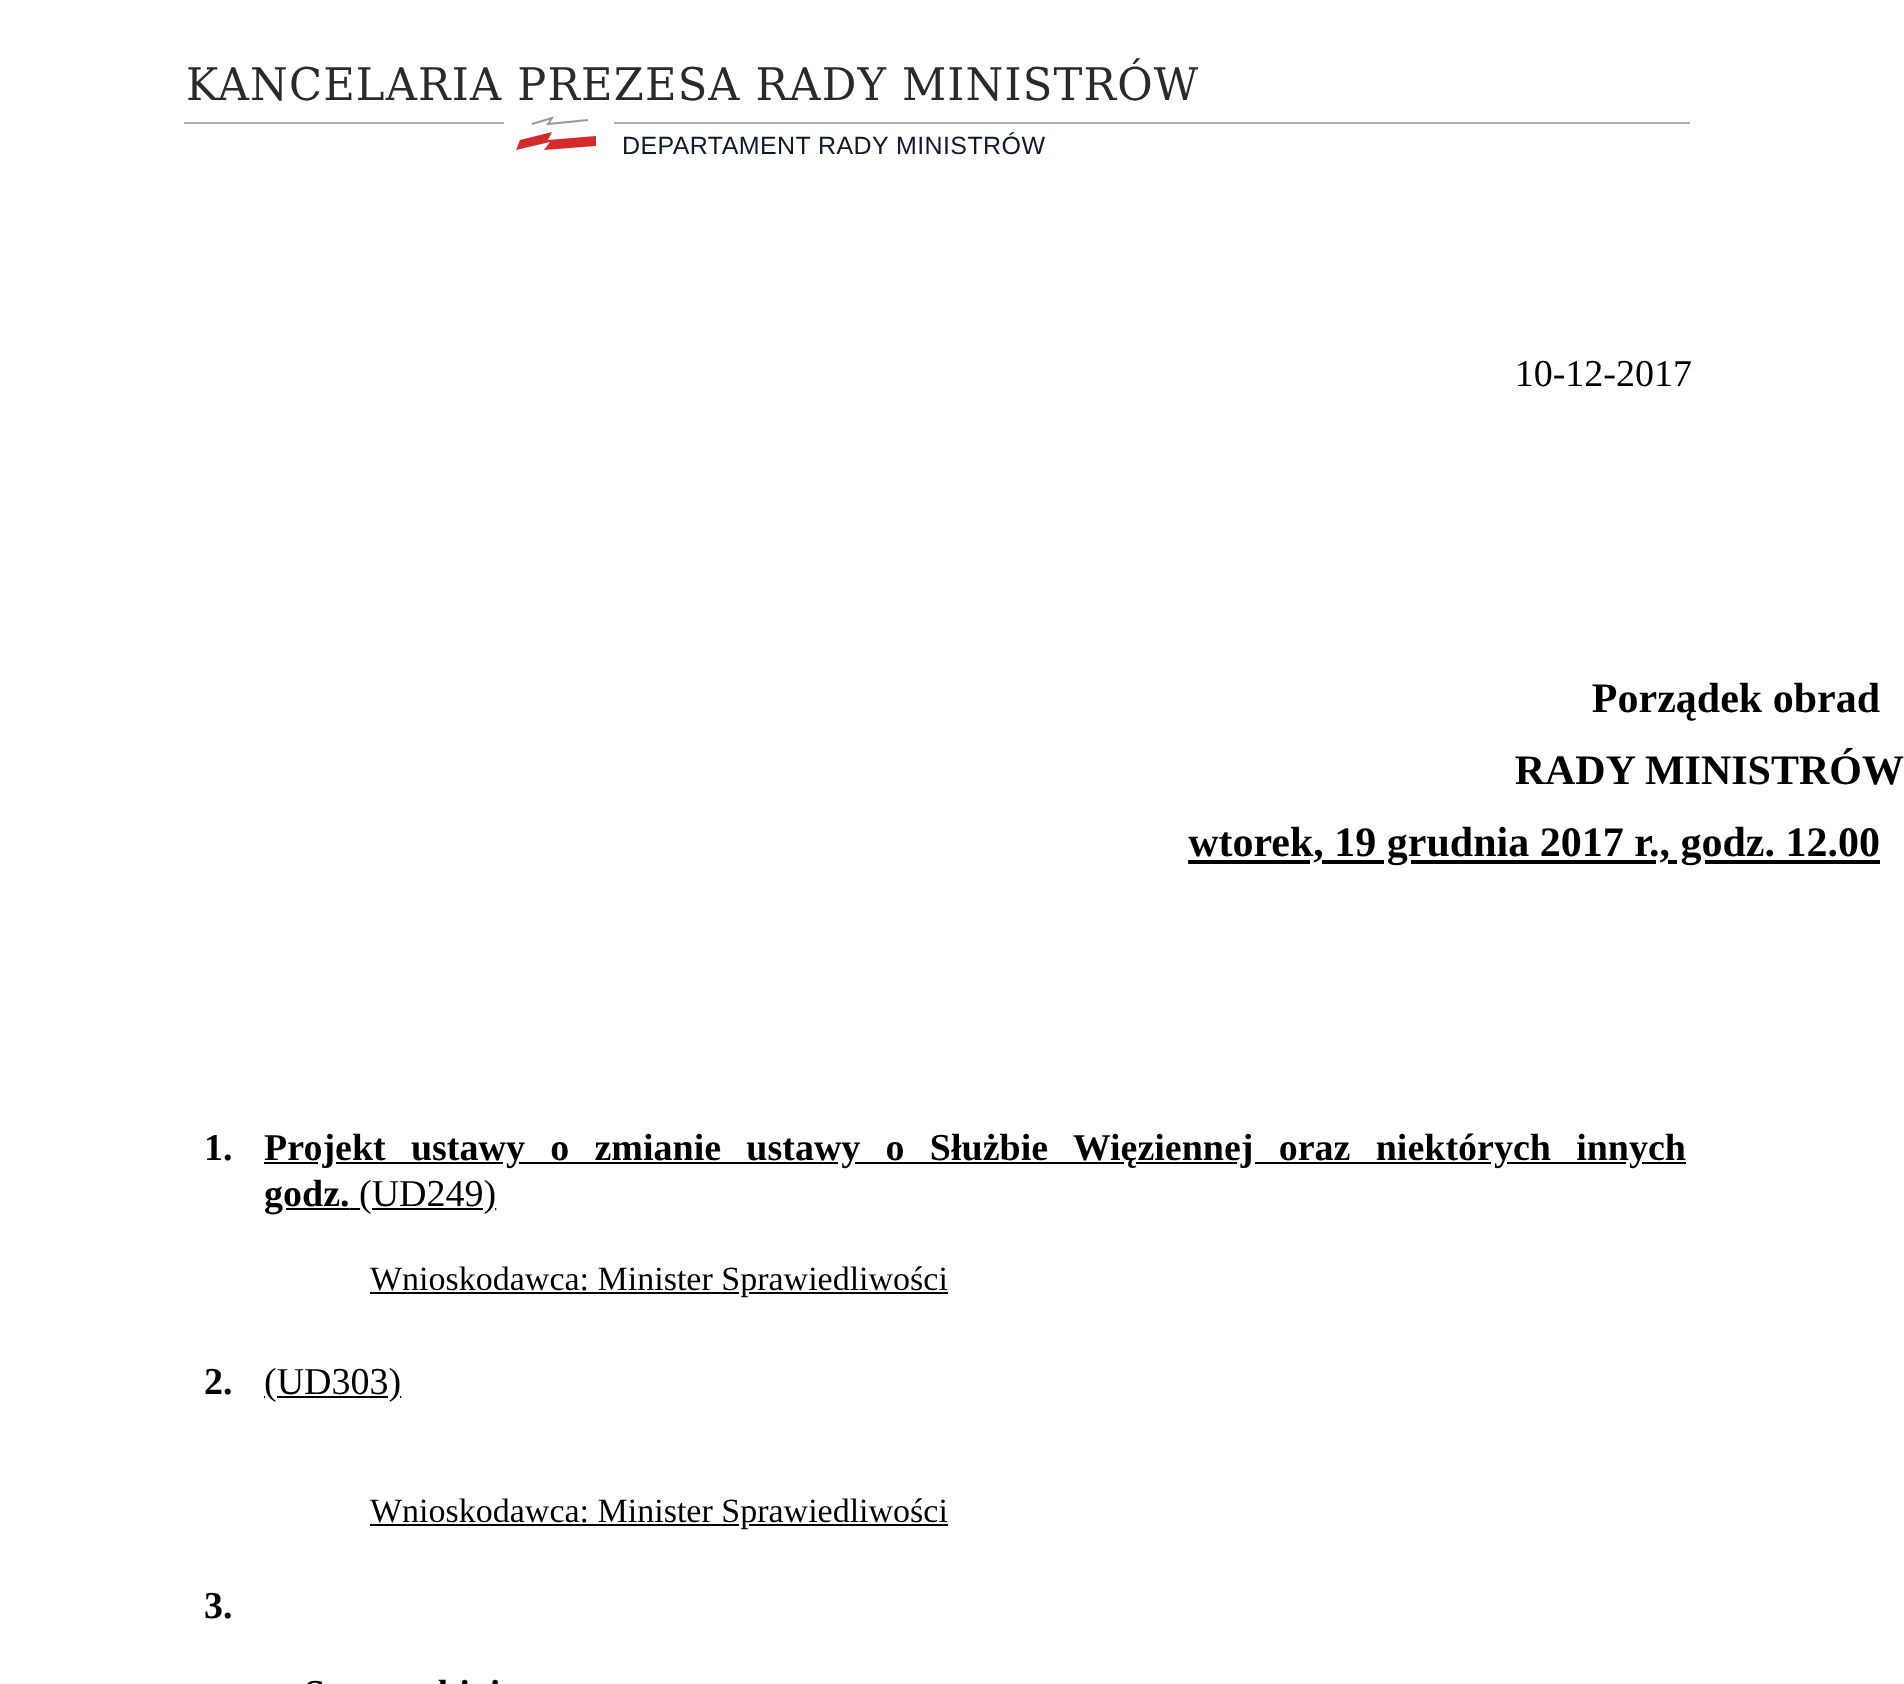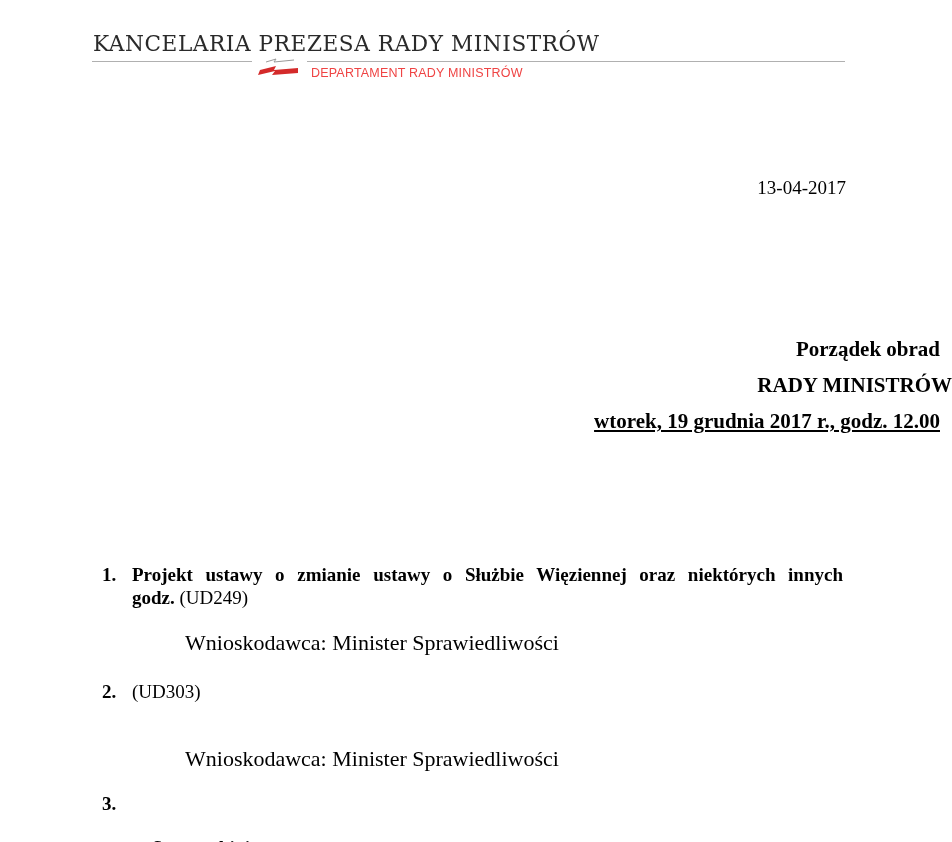--- a/index.html
+++ b/index.html
@@ -42,21 +42,21 @@
       width: 48px;
       height: 22px;
     }
     .letterhead-dept {
       position: absolute;
       left: 311px;
       top: 66px;
       font-family: "Liberation Sans", sans-serif;
       font-size: 12.5px;
       letter-spacing: 0.2px;
-      color: #ef4444;
+      color: #0f172a;
       white-space: nowrap;
     }
     .doc-date {
       position: absolute;
       right: 106px;
       top: 177px;
       font-size: 19px;
       white-space: nowrap;
     }
     .doc-heading {
@@ -82,35 +82,37 @@
     .agenda-num {
       position: absolute;
       left: 0;
       top: 0;
       font-weight: bold;
     }
     .agenda-text {
       margin-left: 30px;
       text-align: justify;
       text-align-last: left;
+      text-decoration: underline;
     }
     .agenda-text b { font-weight: bold; }
     .item1 { top: 563px; }
     .item2 { top: 680px; }
     .item1 .line1, .item2 .line1 {
       display: block;
       text-align: justify;
       text-align-last: justify;
       white-space: nowrap;
     }
     .applicant {
       position: absolute;
       left: 185px;
-      font-size: 22px;
+      font-size: 17px;
       white-space: nowrap;
+      text-decoration: underline;
     }
     .app1 { top: 630px; }
     .app2 { top: 746px; }
     .item3 {
       position: absolute;
       left: 102px;
       top: 793px;
       font-size: 19px;
       font-weight: bold;
       white-space: nowrap;
@@ -129,21 +131,21 @@
 <div class="letterhead-rule rule-left"></div>
 <div class="letterhead-rule rule-right"></div>
 <span class="logo-flag">
   <svg width="48" height="22" viewBox="0 0 48 22">
     <path d="M12 6 L22 3 L20 6 L40 4" fill="none" stroke="#9a9a9a" stroke-width="1"></path>
     <path d="M6 14 L22 10 L20 14 L44 12 L44 17 L18 19 L21 15 L4 19 Z" fill="#d42a2a"></path>
   </svg>
 </span>
 <div class="letterhead-dept">DEPARTAMENT RADY MINISTRÓW</div>
 
-<div class="doc-date">13-04-2017</div>
+<div class="doc-date">10-12-2017</div>
 
 <div class="doc-heading h1">Porządek obrad</div>
 <div class="doc-heading h2">RADY MINISTRÓW</div>
 <div class="doc-heading h3">wtorek, 19 grudnia 2017 r., godz. 12.00</div>
 
 <div class="agenda-item item1">
   <span class="agenda-num">1.</span>
   <div class="agenda-text">
     <b class="line1">Projekt ustawy o zmianie ustawy o Służbie Więziennej oraz niektórych innych</b>
     <b>godz.</b>

